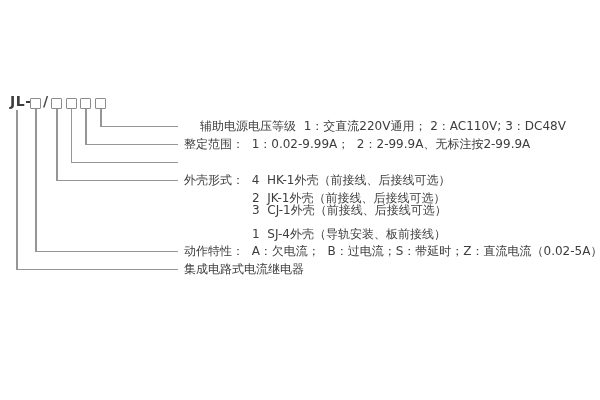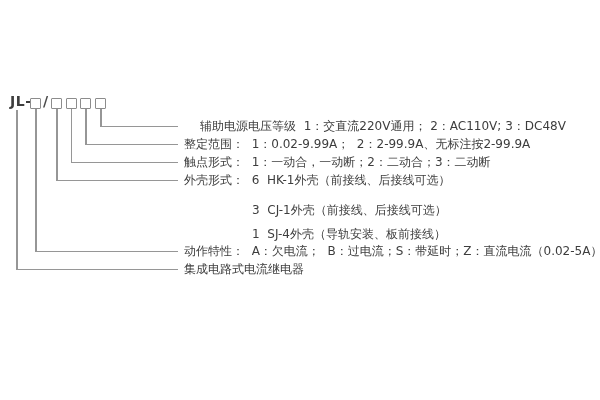--- a/index.html
+++ b/index.html
@@ -75,20 +75,20 @@
 
   <div class="hline" style="left:100px; top:125.5px; width:78px;"></div>
   <div class="hline" style="left:85px;  top:143.5px; width:93px;"></div>
   <div class="hline" style="left:70.5px;top:161.5px; width:107px;"></div>
   <div class="hline" style="left:56px;  top:179.5px; width:122px;"></div>
   <div class="hline" style="left:35px;  top:250.5px; width:143px;"></div>
   <div class="hline" style="left:16px;  top:268.5px; width:162px;"></div>
 
   <div class="label" style="left:184px; top:120px;margin-left:16px;">辅助电源电压等级  1：交直流220V通用； 2：AC110V; 3：DC48V</div>
   <div class="label" style="left:184px; top:138px;text-align:center;">整定范围：  1：0.02-9.99A；  2：2-99.9A、无标注按2-99.9A</div>
-  <div class="label" style="left:184px; top:156px;">触点形式：  1：一动合，一动断；2：二动合；3：二动断</div>
-  <div class="label" style="left:184px; top:174px;">外壳形式：  6  HK-1外壳（前接线、后接线可选）</div>
+  <div class="label" style="left:184px; top:174px;">外壳形式：  4  HK-1外壳（前接线、后接线可选）</div>
+  <div class="label" style="left:252px; top:192px;">2  JK-1外壳（前接线、后接线可选）</div>
   <div class="label" style="left:252px; top:204px;">3  CJ-1外壳（前接线、后接线可选）</div>
   <div class="label" style="left:252px; top:228px;">1  SJ-4外壳（导轨安装、板前接线）</div>
   <div class="label" style="left:184px; top:245px;">动作特性：  A：欠电流；  B：过电流；S：带延时；Z：直流电流（0.02-5A）</div>
   <div class="label" style="left:184px; top:263px;">集成电路式电流继电器</div>
 
 </div>
 
 </body></html>

